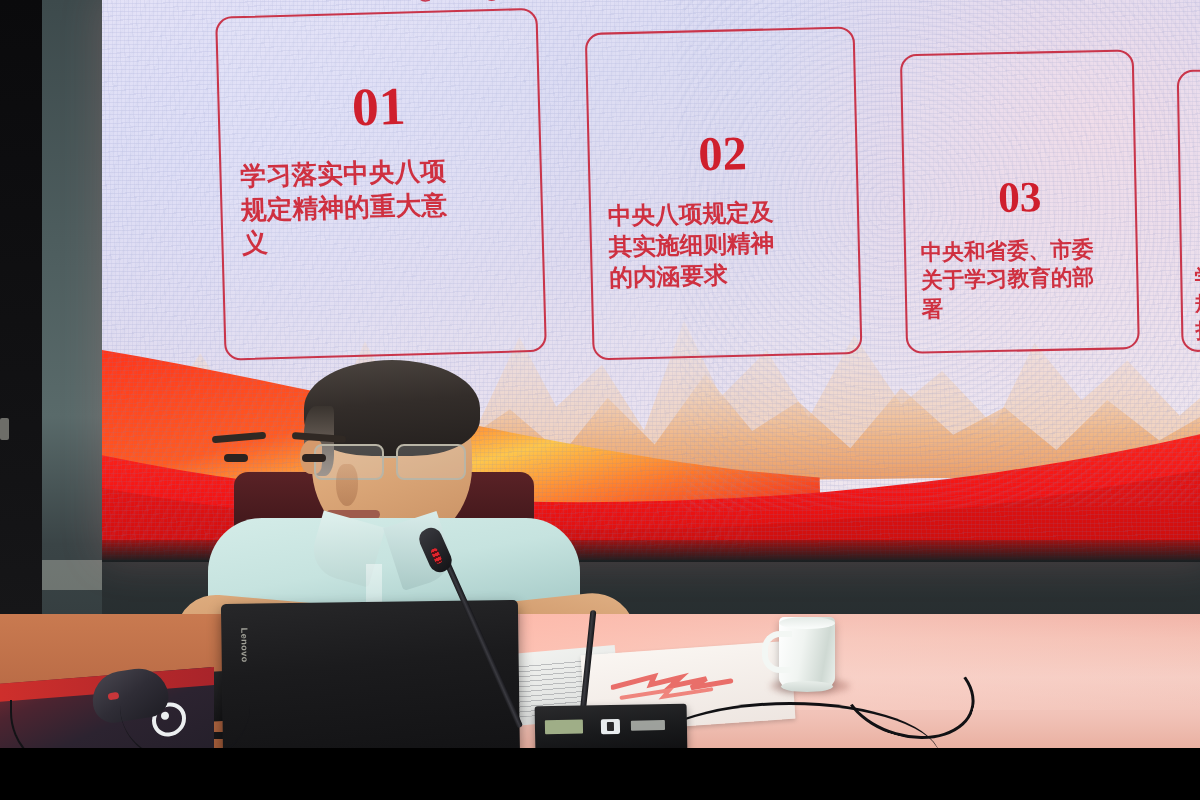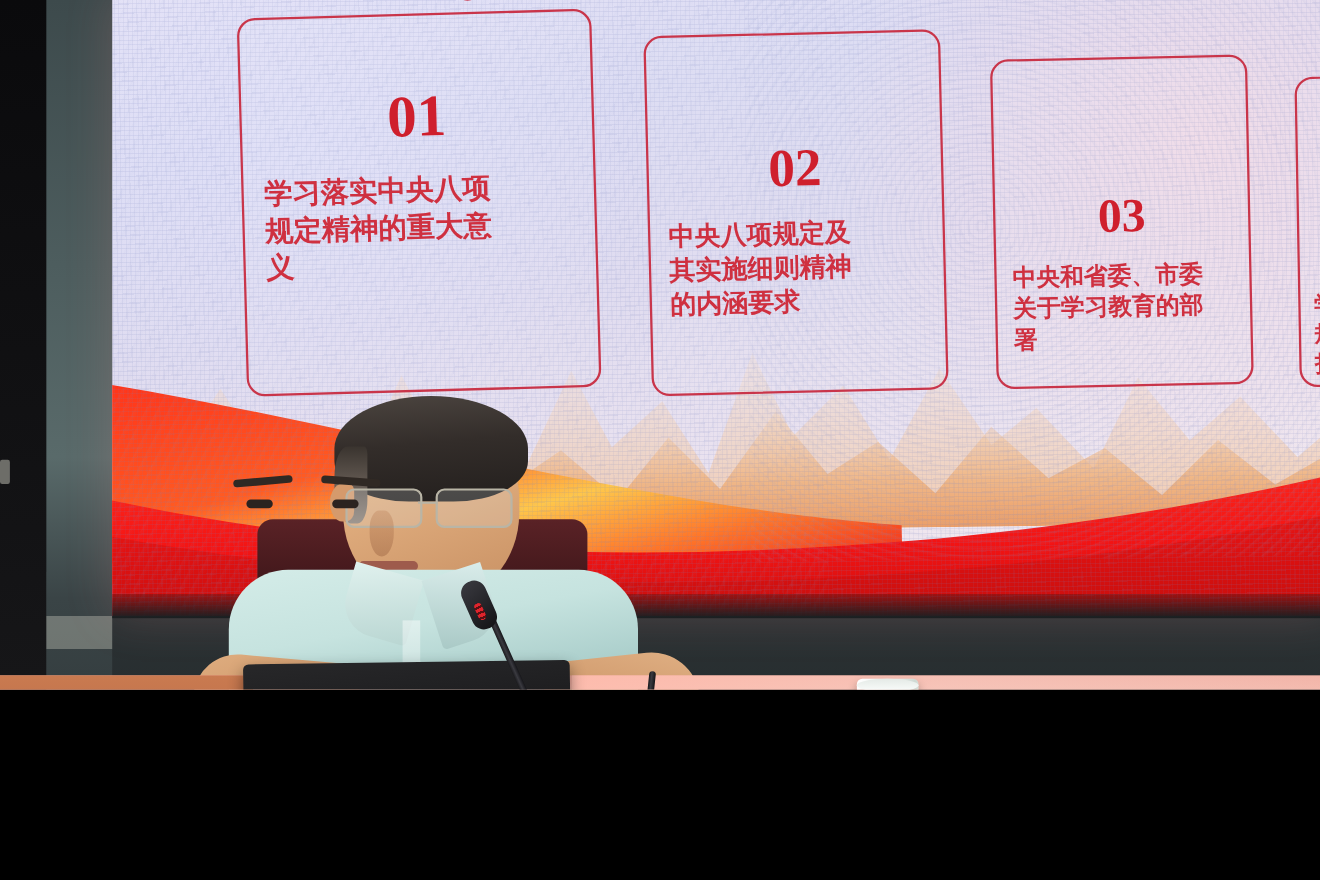--- a/index.html
+++ b/index.html
@@ -1,19 +1,19 @@
 <!DOCTYPE html>
 <html><head>
 <meta charset="utf-8">
 <title>Conference Presentation Photo</title>
 <style>
   html,body{margin:0;padding:0;background:#000;}
   body{font-family:"Liberation Sans","DejaVu Sans",sans-serif;}
 
-  .scene{position:relative;width:1200px;height:627px;overflow:hidden;background:#e5e5e5;}
+  .scene{position:relative;width:1200px;height:748px;overflow:hidden;background:#e5e5e5;}
 
   
   .room-wall{position:absolute;inset:0;background:#15181a;}
   .door-dark{position:absolute;left:0;top:0;width:42px;height:800px;
     background:linear-gradient(180deg,#0a0a0c 0%,#131315 60%,#1a1a1c 100%);}
   .door-handle{position:absolute;left:0px;top:418px;width:9px;height:22px;background:#6d6d68;border-radius:2px;}
   .glass-col{position:absolute;left:42px;top:0;width:60px;height:800px;
     background:linear-gradient(180deg,#3d4a4c 0%,#4d5d5e 30%,#596a6a 52%,#3a4446 68%,#2b3234 100%);}
   .glass-col:after{content:"";position:absolute;left:0;top:560px;width:60px;height:30px;background:rgba(215,215,200,.35);}
   .glass-col:before{content:"";position:absolute;left:0;top:690px;width:60px;height:40px;background:rgba(200,205,190,.25);}

